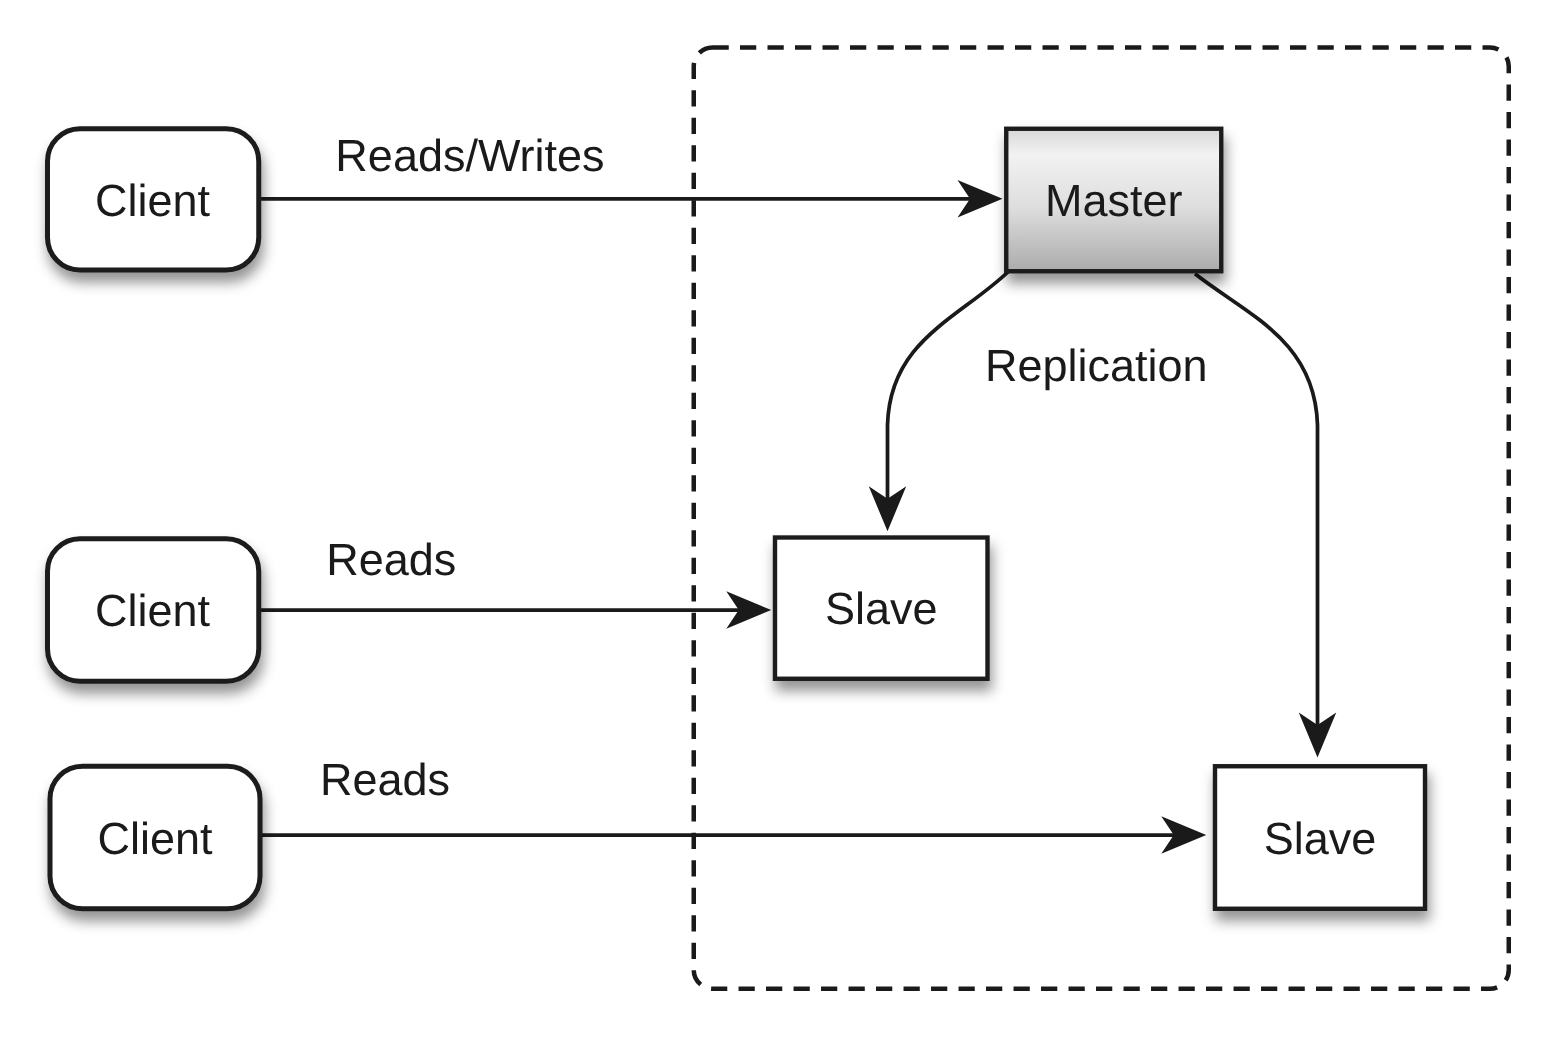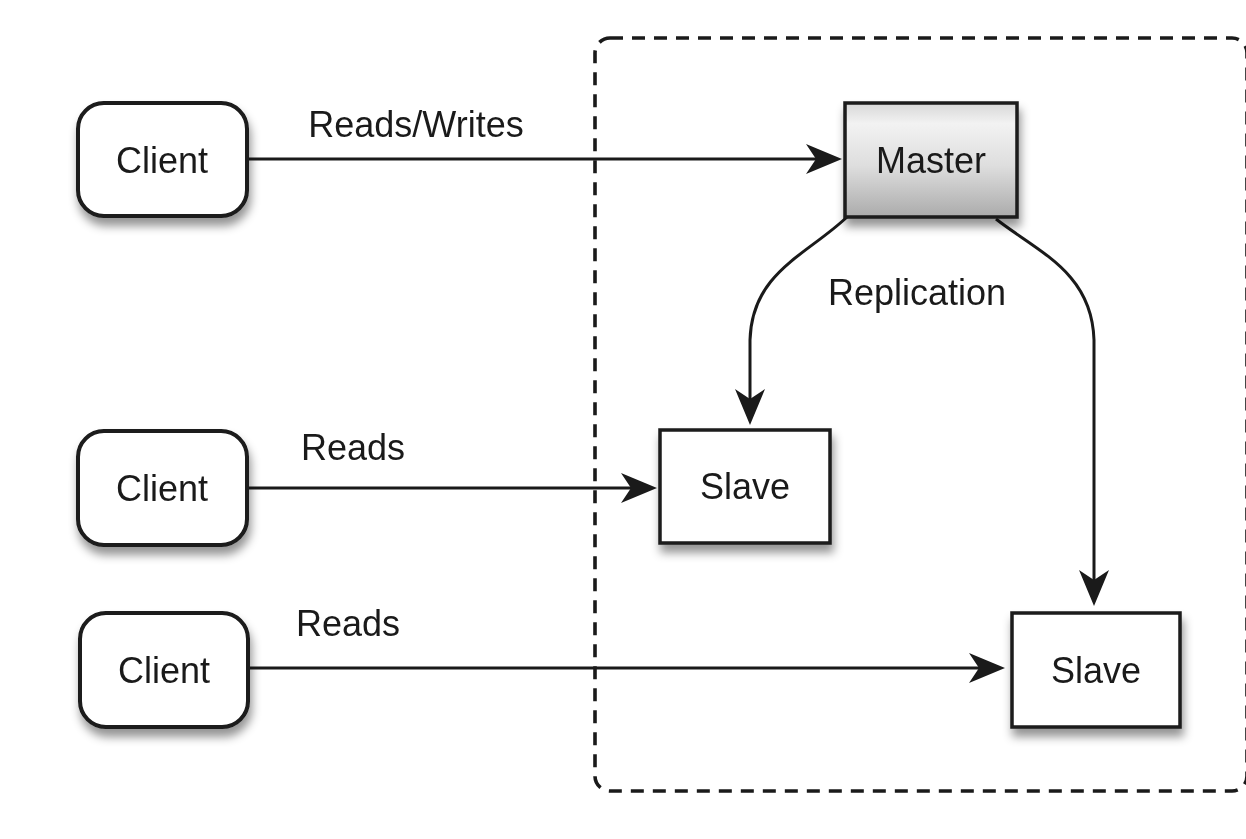--- a/index.html
+++ b/index.html
@@ -8,21 +8,20 @@
     background: var(--background, #ffffff);
     width: 1246px;
     height: 839px;
     overflow: hidden;
   }
   .diagram-wrap {
     width: 1128px;
     height: 839px;
     position: relative;
     font-family: "Liberation Sans", sans-serif;
-    padding-left: 40px;
   }
   svg { display: block; }
 
   .boundary {
     fill: none;
     stroke: var(--stroke, #1a1a1a);
     stroke-width: 3.6;
     stroke-dasharray: 13 9;
   }
   .edge-line {

